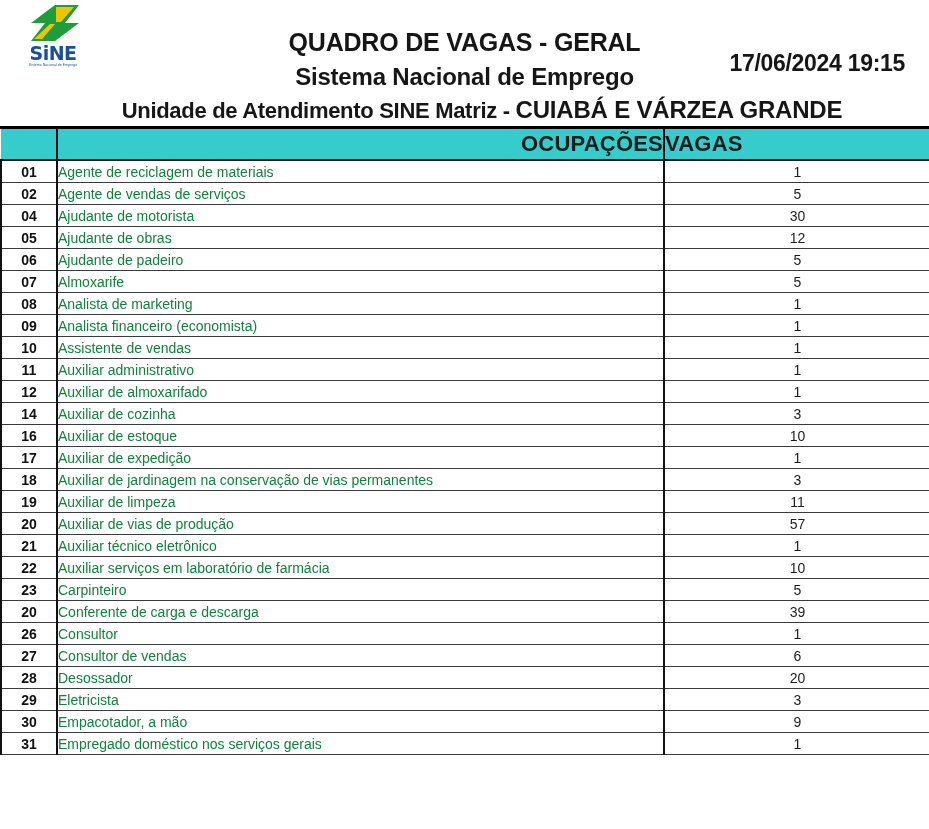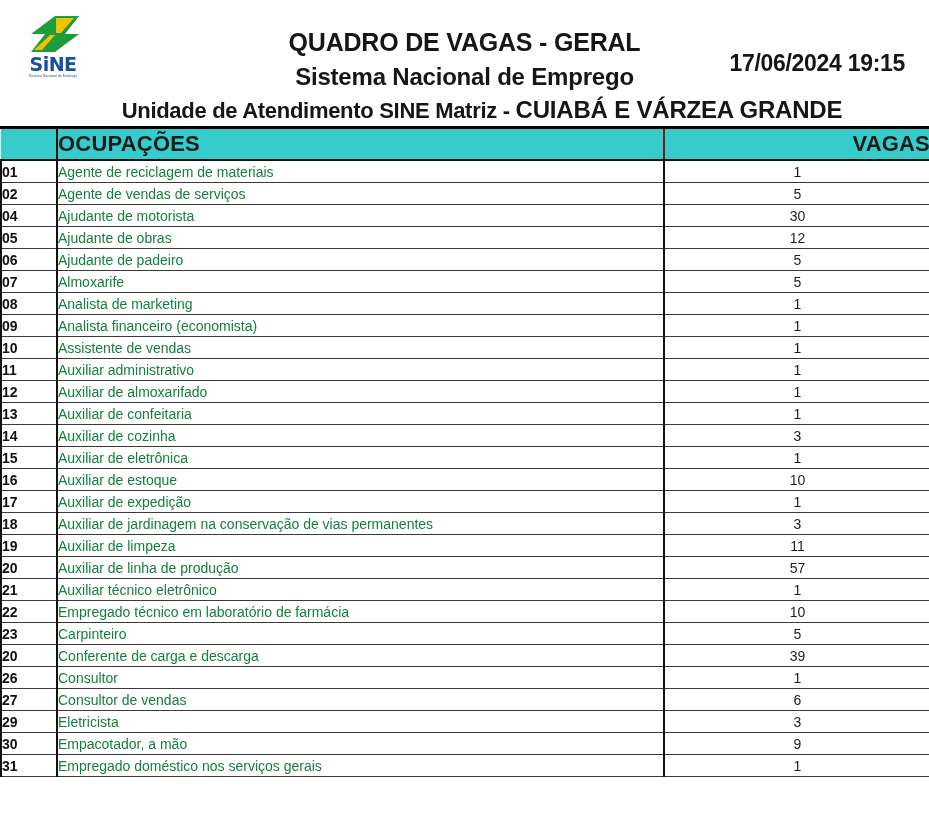--- a/index.html
+++ b/index.html
@@ -21,21 +21,21 @@
     height: 129px;
     background: #ffffff;
     border-bottom: 3px solid #000000;
     box-sizing: border-box;
   }
 
   
   #logo {
     position: absolute;
     left: 22px;
-    top: 14px;
+    top: 3px;
     width: 62px;
     height: 72px;
   }
   #logo-mark {
     display: block;
     width: 56px;
     height: 40px;
     margin: 0 auto;
   }
   #logo-word {
@@ -125,33 +125,34 @@
     background: #35CCCB;
     color: #1b1b1b;
     font-size: 22px;
     font-weight: bold;
     height: 30px;
     padding: 0;
     border-bottom: 2px solid #111111;
     letter-spacing: 0.2px;
   }
   th.th-num { border-right: 2px solid #111111; }
-  th.th-occ { border-right: 2px solid #7f1d1d; text-align: left; }
-  th.th-vagas { text-align: right; }
+  th.th-occ { border-right: 2px solid #000000; text-align: right; }
+  th.th-vagas { text-align: left; }
 
   #vagas-table td {
     height: 21px;
     padding: 0;
     font-size: 14px;
     border-bottom: 1px solid #3a3a3a;
     background: #ffffff;
     overflow: hidden;
     white-space: nowrap;
   }
   td.cell-num {
+    text-align: center;
     font-weight: bold;
     color: #111111;
     font-size: 13.5px;
     border-right: 2px solid #111111;
     border-left: 2px solid #111111;
   }
   td.cell-occ {
     text-align: left;
     padding-left: 4px;
     color: #15803d;
@@ -251,35 +252,25 @@
         <td class="cell-num">11</td>
         <td class="cell-occ">Auxiliar administrativo</td>
         <td class="cell-vagas">1</td>
       </tr>
       <tr>
         <td class="cell-num">12</td>
         <td class="cell-occ">Auxiliar de almoxarifado</td>
         <td class="cell-vagas">1</td>
       </tr>
       <tr>
-        <td class="cell-num">13</td>
-        <td class="cell-occ">Auxiliar de confeitaria</td>
-        <td class="cell-vagas">1</td>
-      </tr>
-      <tr>
         <td class="cell-num">14</td>
         <td class="cell-occ">Auxiliar de cozinha</td>
         <td class="cell-vagas">3</td>
       </tr>
       <tr>
-        <td class="cell-num">15</td>
-        <td class="cell-occ">Auxiliar de eletrônica</td>
-        <td class="cell-vagas">1</td>
-      </tr>
-      <tr>
         <td class="cell-num">16</td>
         <td class="cell-occ">Auxiliar de estoque</td>
         <td class="cell-vagas">10</td>
       </tr>
       <tr>
         <td class="cell-num">17</td>
         <td class="cell-occ">Auxiliar de expedição</td>
         <td class="cell-vagas">1</td>
       </tr>
       <tr>
@@ -287,31 +278,31 @@
         <td class="cell-occ">Auxiliar de jardinagem na conservação de vias permanentes</td>
         <td class="cell-vagas">3</td>
       </tr>
       <tr>
         <td class="cell-num">19</td>
         <td class="cell-occ">Auxiliar de limpeza</td>
         <td class="cell-vagas">11</td>
       </tr>
       <tr>
         <td class="cell-num">20</td>
-        <td class="cell-occ">Auxiliar de linha de produção</td>
+        <td class="cell-occ">Auxiliar de vias de produção</td>
         <td class="cell-vagas">57</td>
       </tr>
       <tr>
         <td class="cell-num">21</td>
         <td class="cell-occ">Auxiliar técnico eletrônico</td>
         <td class="cell-vagas">1</td>
       </tr>
       <tr>
         <td class="cell-num">22</td>
-        <td class="cell-occ">Empregado técnico em laboratório de farmácia</td>
+        <td class="cell-occ">Auxiliar serviços em laboratório de farmácia</td>
         <td class="cell-vagas">10</td>
       </tr>
       <tr>
         <td class="cell-num">23</td>
         <td class="cell-occ">Carpinteiro</td>
         <td class="cell-vagas">5</td>
       </tr>
       <tr>
         <td class="cell-num">20</td>
         <td class="cell-occ">Conferente de carga e descarga</td>
@@ -321,20 +312,25 @@
         <td class="cell-num">26</td>
         <td class="cell-occ">Consultor</td>
         <td class="cell-vagas">1</td>
       </tr>
       <tr>
         <td class="cell-num">27</td>
         <td class="cell-occ">Consultor de vendas</td>
         <td class="cell-vagas">6</td>
       </tr>
       <tr>
+        <td class="cell-num">28</td>
+        <td class="cell-occ">Desossador</td>
+        <td class="cell-vagas">20</td>
+      </tr>
+      <tr>
         <td class="cell-num">29</td>
         <td class="cell-occ">Eletricista</td>
         <td class="cell-vagas">3</td>
       </tr>
       <tr>
         <td class="cell-num">30</td>
         <td class="cell-occ">Empacotador, a mão</td>
         <td class="cell-vagas">9</td>
       </tr>
       <tr>

